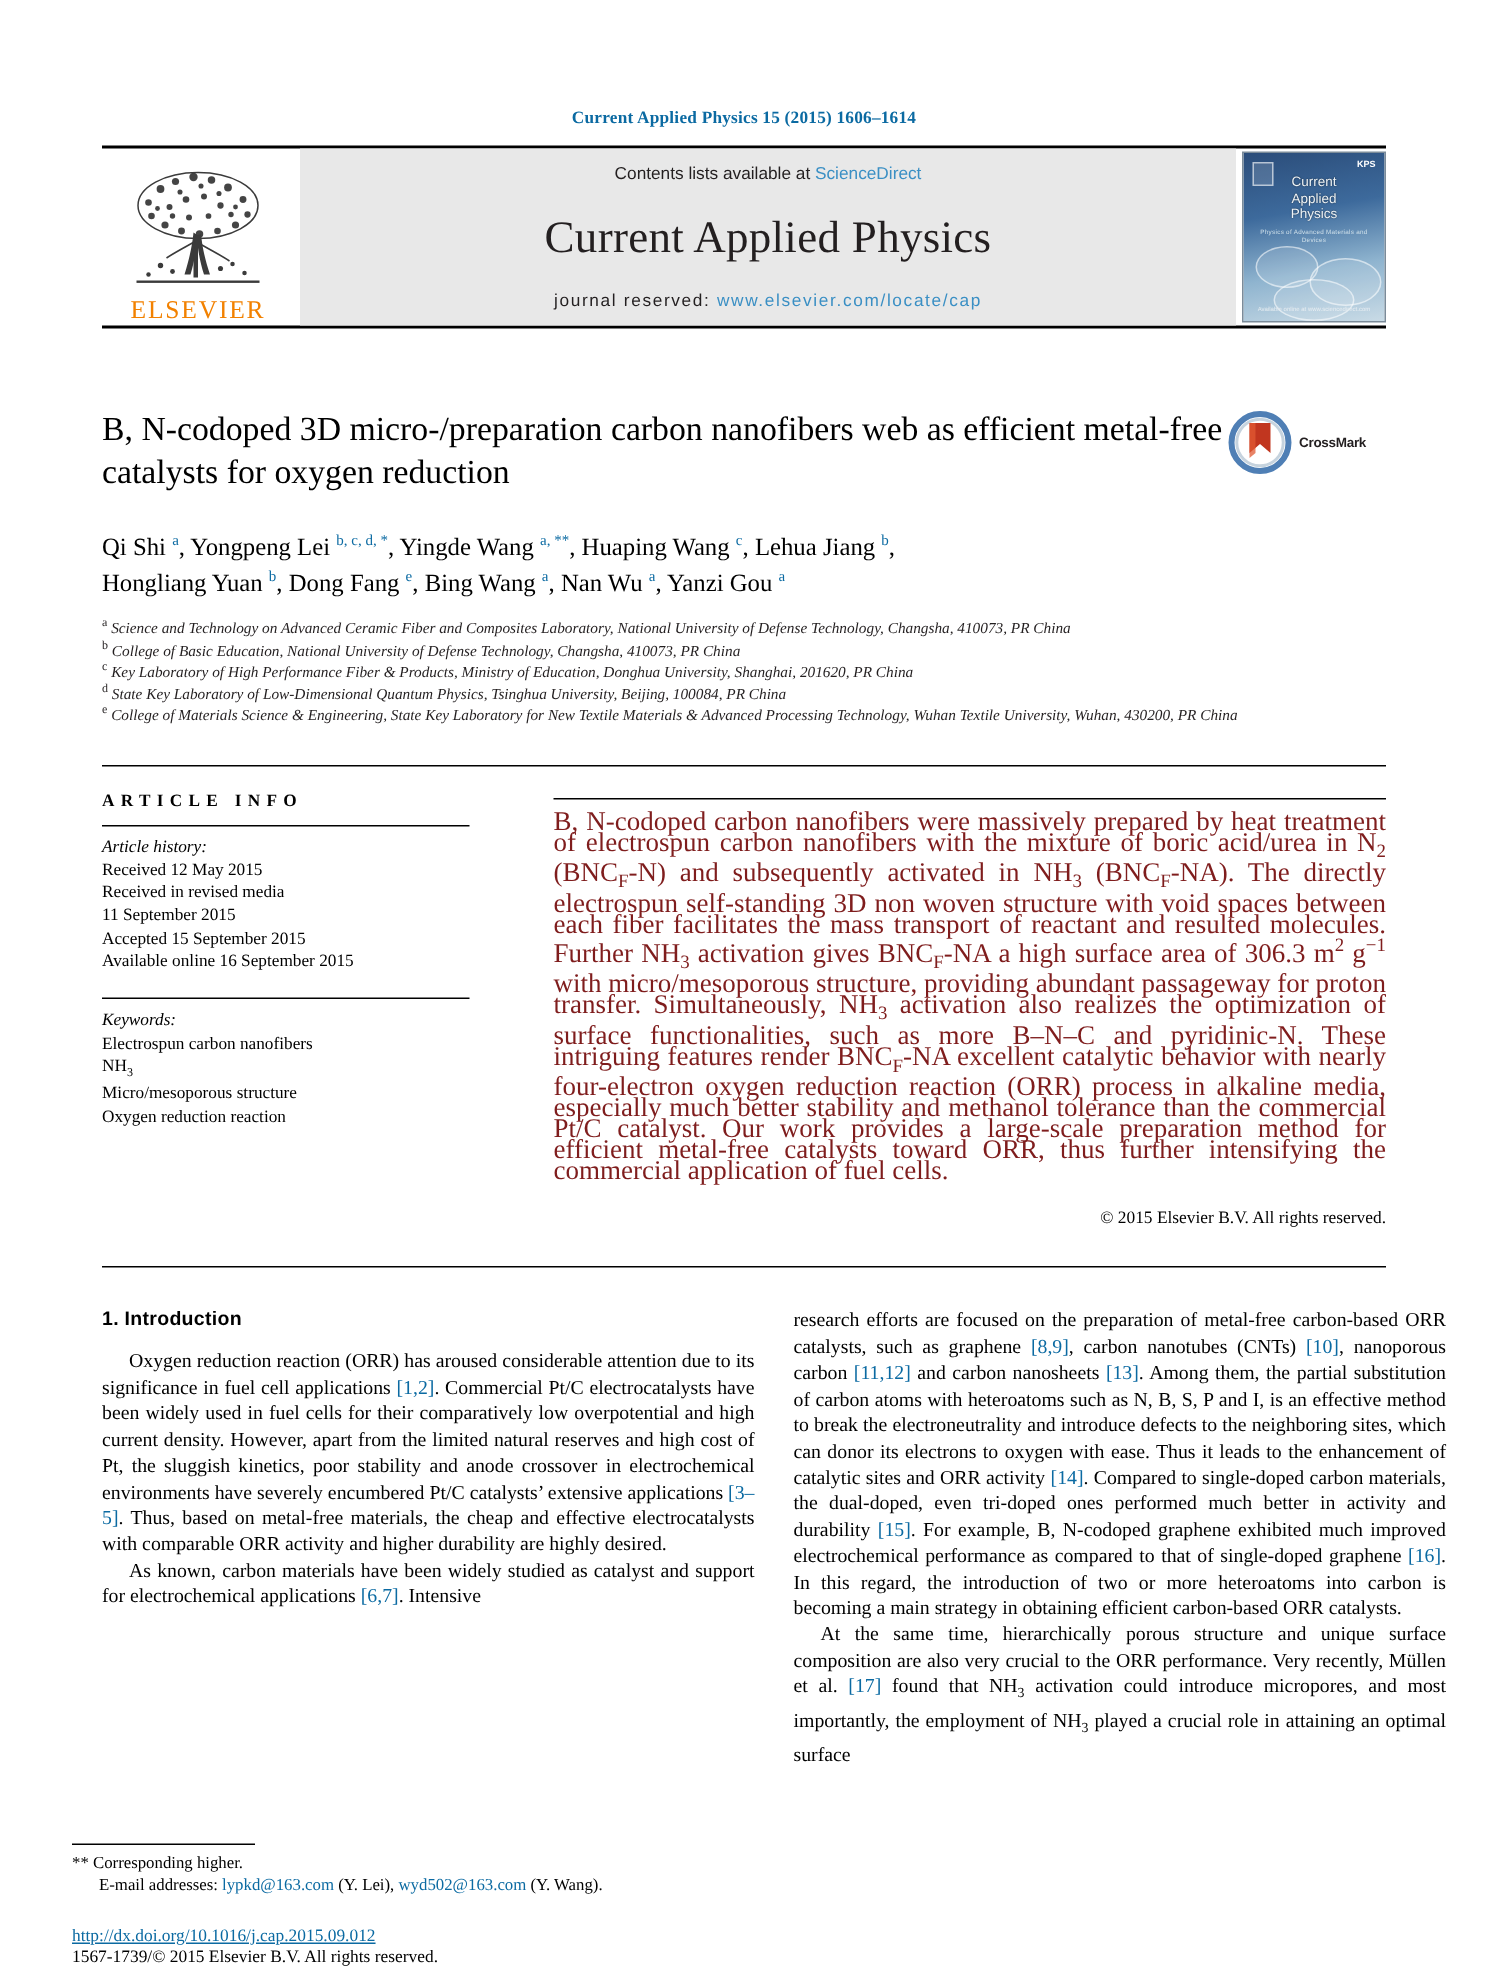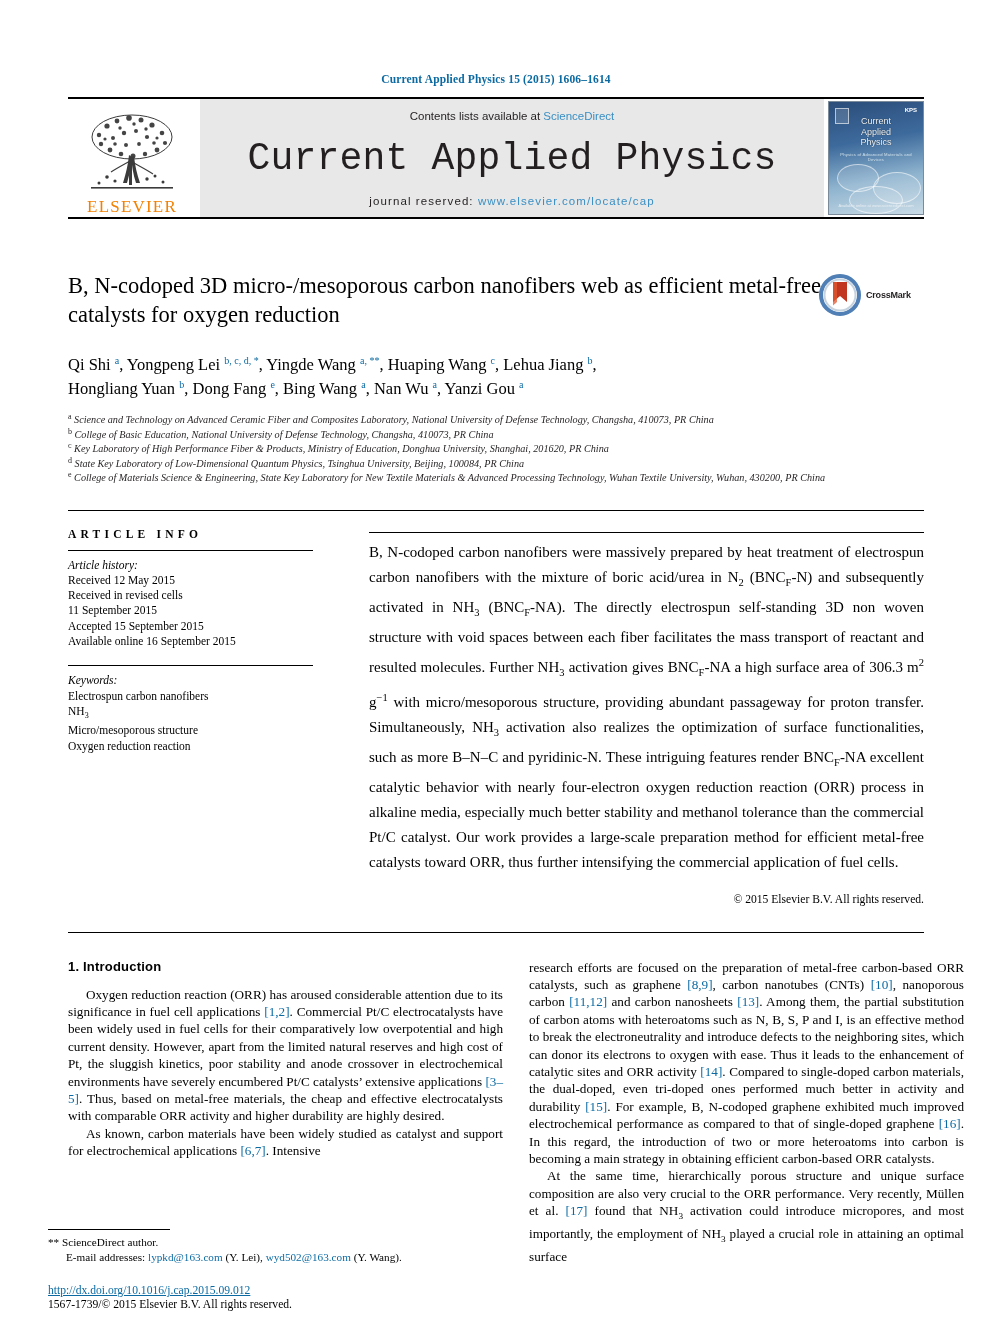--- a/index.html
+++ b/index.html
@@ -78,22 +78,22 @@
   }
   .contents-line {
     font-family: "Liberation Sans", sans-serif;
     font-size: 11.5px;
     color: #231f20;
   }
   .contents-line .sd {
     color: #3a8fc4;
   }
   .journal-title {
-    font-family: Liberation Mono, monospace;
-    font-size: 38px;
+    font-family: Liberation Serif, serif;
+    font-size: 30px;
     color: #231f20;
     letter-spacing: .2px;
   }
   .homepage-line {
     font-family: "Liberation Sans", sans-serif;
     font-size: 11.5px;
     color: #231f20;
     letter-spacing: 1.1px;
   }
   .homepage-line .url { color: #3a8fc4; }
@@ -238,24 +238,24 @@
   .rule { border-top: 1.1px solid #000; margin: 4px 0 7px 0; }
   .info-group {
     font-family: "Liberation Serif", serif;
     font-size: 11.5px;
     line-height: 15.3px;
   }
   .info-group .lbl { font-style: italic; }
   .info-sep { border-top: 1.1px solid #000; margin: 16px 0 7px 0; }
   .abstract-body {
     font-family: "Liberation Serif", serif;
-    font-size: 15px;
-    line-height: 25px;
+    font-size: 18px;
+    line-height: 14px;
     text-align: justify;
-    color: #000000;
+    color: #7f1d1d;
   }
   .copyright {
     text-align: right;
     font-family: "Liberation Serif", serif;
     font-size: 11.6px;
     margin-top: 18px;
   }
 
   
   .body-rule {
@@ -409,21 +409,21 @@
       </div>
       <div class="cov-sub">Physics of Advanced Materials and Devices</div>
       <div class="cov-disc" style="left:8px; top:62px; width:40px; height:26px;"></div>
       <div class="cov-disc" style="left:44px; top:70px; width:46px; height:30px;"></div>
       <div class="cov-disc" style="left:20px; top:84px; width:52px; height:26px;"></div>
       <div class="cov-foot">Available online at www.sciencedirect.com</div>
     </div>
   </div>
 
   <div class="title-block">
-    <h1 class="paper-title">B, N-codoped 3D micro-/mesoporous carbon nanofibers web as efficient metal-free catalysts for oxygen reduction</h1>
+    <h1 class="paper-title">B, N-codoped 3D micro-/preparation carbon nanofibers web as efficient metal-free catalysts for oxygen reduction</h1>
 
     <div class="crossmark">
       <svg width="44" height="44" viewBox="0 0 44 44">
         <circle cx="22" cy="22" r="20" fill="#ffffff" stroke="#9aa7b4" stroke-width="1"></circle>
         <circle cx="22" cy="22" r="19" fill="none" stroke="#4f7fb5" stroke-width="4"></circle>
         <circle cx="22" cy="22" r="15.5" fill="none" stroke="#c6d3de" stroke-width="2"></circle>
         <path d="M15 9 h14 v20 l-7 -6 l-7 6 Z" fill="#c1361f"></path>
         <path d="M15 9 h4 v20 l-4 3.4 Z" fill="#e05a33" opacity=".75"></path>
       </svg>
       <span class="crossmark-text">CrossMark</span>
@@ -444,21 +444,21 @@
   </div>
 
   <div class="info-abstract">
 
     <div class="col-info">
       <div class="sec-head">ARTICLE INFO</div>
       <div class="rule"></div>
       <div class="info-group">
         <div class="lbl">Article history:</div>
         <div>Received 12 May 2015</div>
-        <div>Received in revised cells</div>
+        <div>Received in revised media</div>
         <div>11 September 2015</div>
         <div>Accepted 15 September 2015</div>
         <div>Available online 16 September 2015</div>
       </div>
       <div class="info-sep"></div>
       <div class="info-group">
         <div class="lbl">Keywords:</div>
         <div>Electrospun carbon nanofibers</div>
         <div>NH<sub>3</sub></div>
         <div>Micro/mesoporous structure</div>
@@ -494,21 +494,21 @@
         research efforts are focused on the preparation of metal-free carbon-based ORR catalysts, such as graphene <span class="ref">[8,9]</span>, carbon nanotubes (CNTs) <span class="ref">[10]</span>, nanoporous carbon <span class="ref">[11,12]</span> and carbon nanosheets <span class="ref">[13]</span>. Among them, the partial substitution of carbon atoms with heteroatoms such as N, B, S, P and I, is an effective method to break the electroneutrality and introduce defects to the neighboring sites, which can donor its electrons to oxygen with ease. Thus it leads to the enhancement of catalytic sites and ORR activity <span class="ref">[14]</span>. Compared to single-doped carbon materials, the dual-doped, even tri-doped ones performed much better in activity and durability <span class="ref">[15]</span>. For example, B, N-codoped graphene exhibited much improved electrochemical performance as compared to that of single-doped graphene <span class="ref">[16]</span>. In this regard, the introduction of two or more heteroatoms into carbon is becoming a main strategy in obtaining efficient carbon-based ORR catalysts.
       </p>
       <p class="body">
         At the same time, hierarchically porous structure and unique surface composition are also very crucial to the ORR performance. Very recently, Müllen et al. <span class="ref">[17]</span> found that NH<sub>3</sub> activation could introduce micropores, and most importantly, the employment of NH<sub>3</sub> played a crucial role in attaining an optimal surface
       </p>
     </div>
   </div>
 
   <div class="footnotes">
     <div class="fn-rule"></div>
-    <div class="fn">** ScienceDirect author.</div>
+    <div class="fn">** Corresponding higher.</div>
     <div class="fn fn-email">
       <span class="lbl">E-mail addresses:</span>
       <span class="link">lypkd@163.com</span>
       <span>(Y. Lei)</span>,
       <span class="link">wyd502@163.com</span>
       <span>(Y. Wang)</span>.
     </div>
   </div>
 
   <div class="doi-block">

